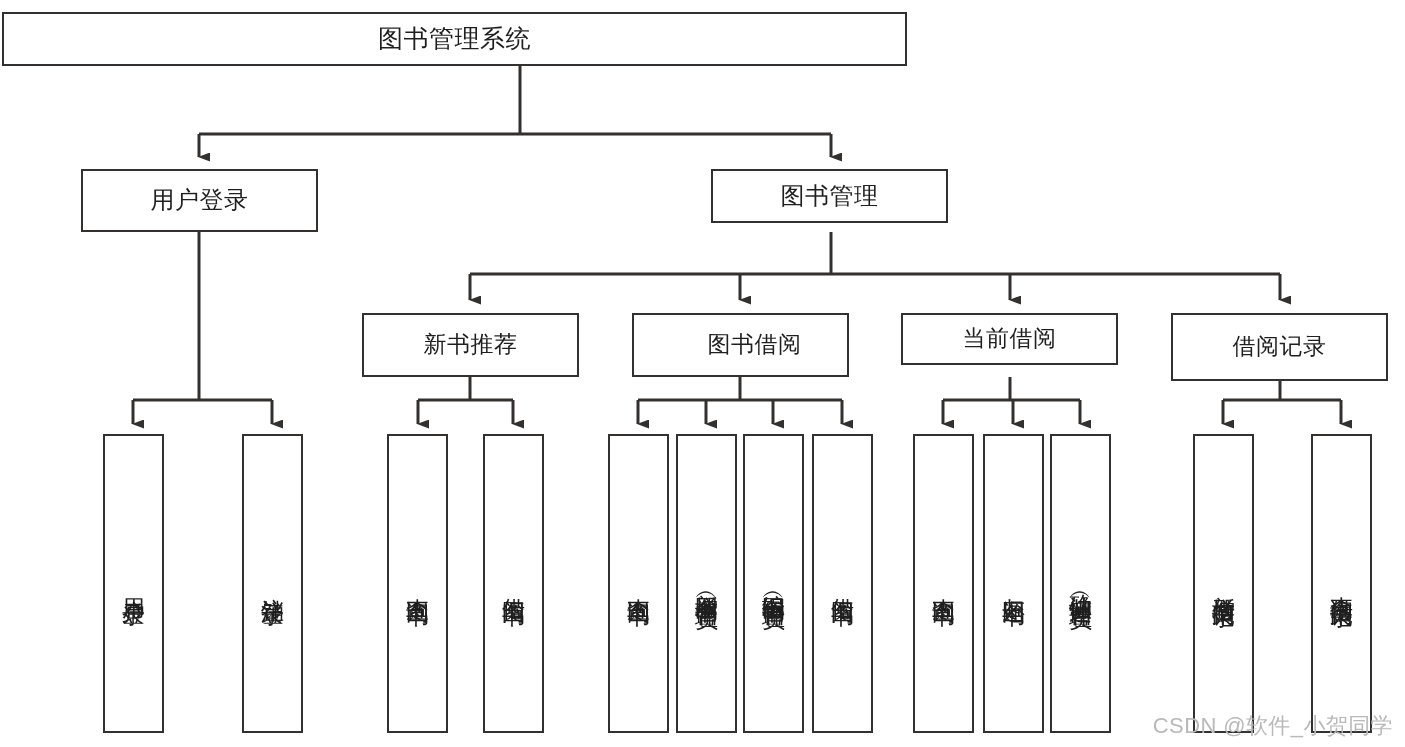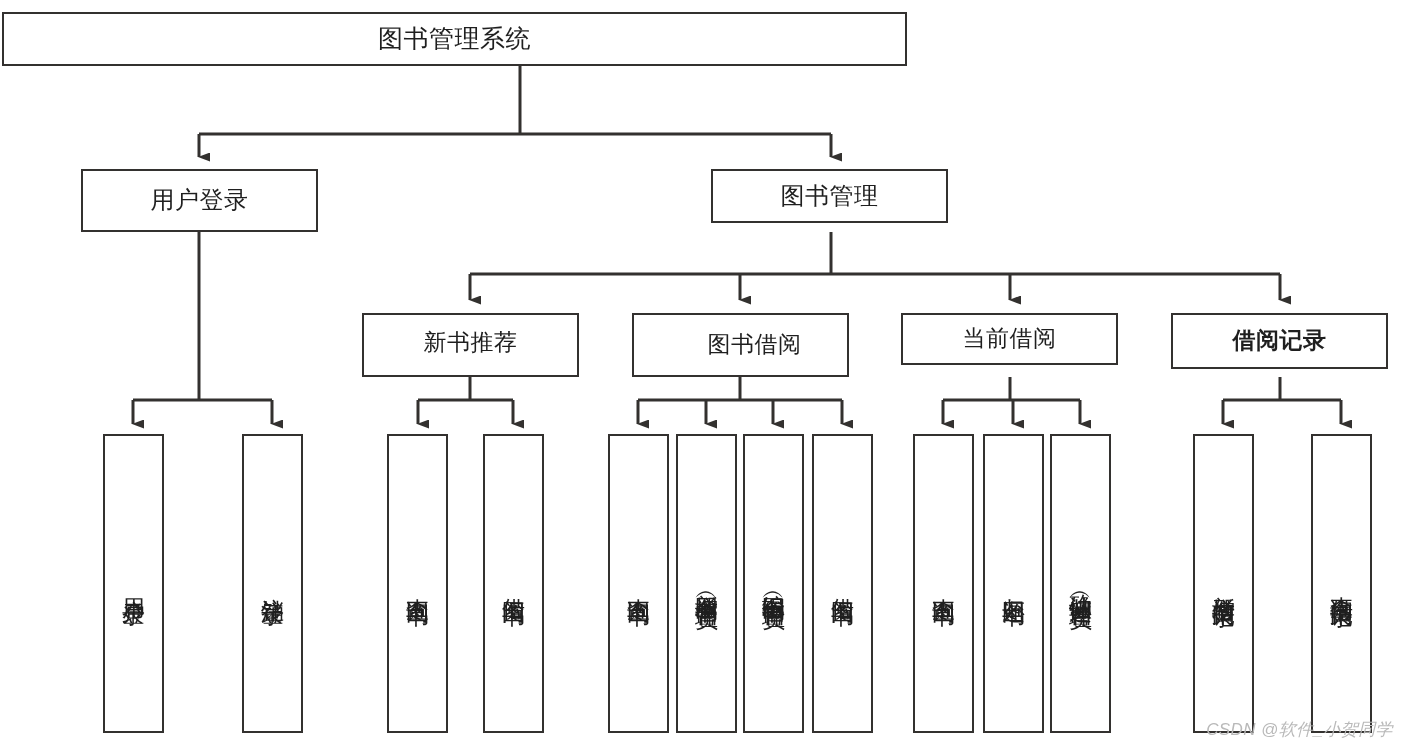--- a/index.html
+++ b/index.html
@@ -63,26 +63,25 @@
     letter-spacing: 2px;
     white-space: nowrap;
   }
   .node-leaf.leaf-tall .node-label {
     padding-top: 2px;
   }
   .watermark {
     position: absolute;
     right: 12px;
     bottom: 6px;
-    font-size: 17px;
+    font-size: 22px;
     color: #b9b9b9;
     letter-spacing: 0.4px;
     white-space: nowrap;
     pointer-events: none;
-    font-style: italic;
   }
 </style>
 </head>
 <body>
 
 <div id="diagram-root">
 
   <svg id="diagram-svg" viewBox="0 0 1405 747" xmlns="http://www.w3.org/2000/svg">
     <defs>
       <marker id="arrowhead" markerWidth="9" markerHeight="12" refX="4.5" refY="11" orient="auto" markerUnits="userSpaceOnUse">
@@ -138,30 +137,30 @@
     <span class="node-label">图书管理系统</span>
   </div>
 
   <div class="node-box node-level2" style="left:81px; top:169px; width:237px; height:63px;">
     <span class="node-label">用户登录</span>
   </div>
   <div class="node-box node-level2" style="left:711px; top:169px; width:237px; height:54px;">
     <span class="node-label">图书管理</span>
   </div>
 
-  <div class="node-box node-level3" style="left:362px; top:313px; width:217px; height:64px;font-family:Liberation Mono, monospace;">
+  <div class="node-box node-level3" style="left:362px; top:313px; width:217px; height:64px;">
     <span class="node-label">新书推荐</span>
   </div>
   <div class="node-box node-level3" style="left:632px; top:313px; width:217px; height:64px;padding-left:28px;">
     <span class="node-label">图书借阅</span>
   </div>
   <div class="node-box node-level3" style="left:901px; top:313px; width:217px; height:52px;">
     <span class="node-label">当前借阅</span>
   </div>
-  <div class="node-box node-level3" style="left:1171px; top:313px; width:217px; height:56px;font-weight:bold;">
+  <div class="node-box node-level3" style="left:1171px; top:313px; width:217px; height:68px;">
     <span class="node-label">借阅记录</span>
   </div>
 
   <div class="node-box node-leaf" style="left:103px; top:434px; width:61px; height:299px;">
     <span class="node-label">用户登录</span>
   </div>
   <div class="node-box node-leaf" style="left:242px; top:434px; width:61px; height:299px;">
     <span class="node-label">注销登录</span>
   </div>
 

